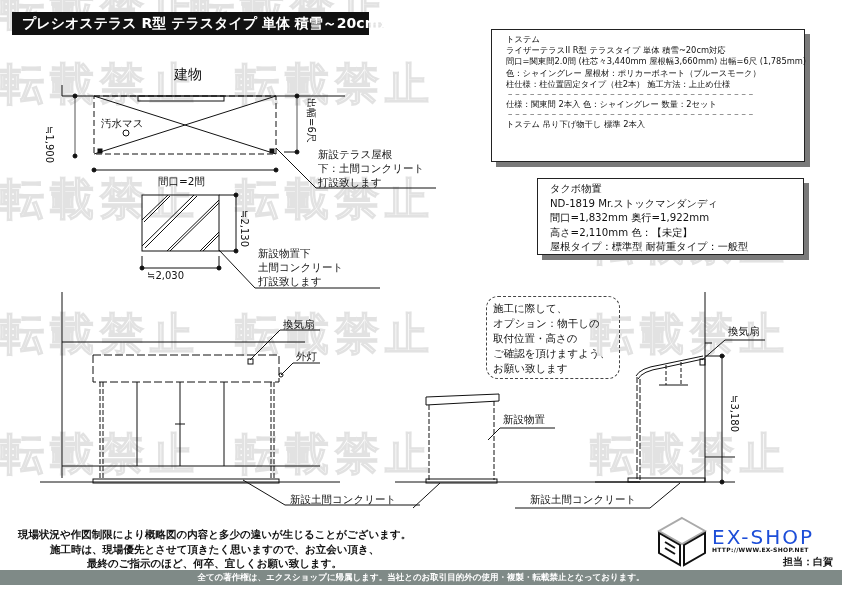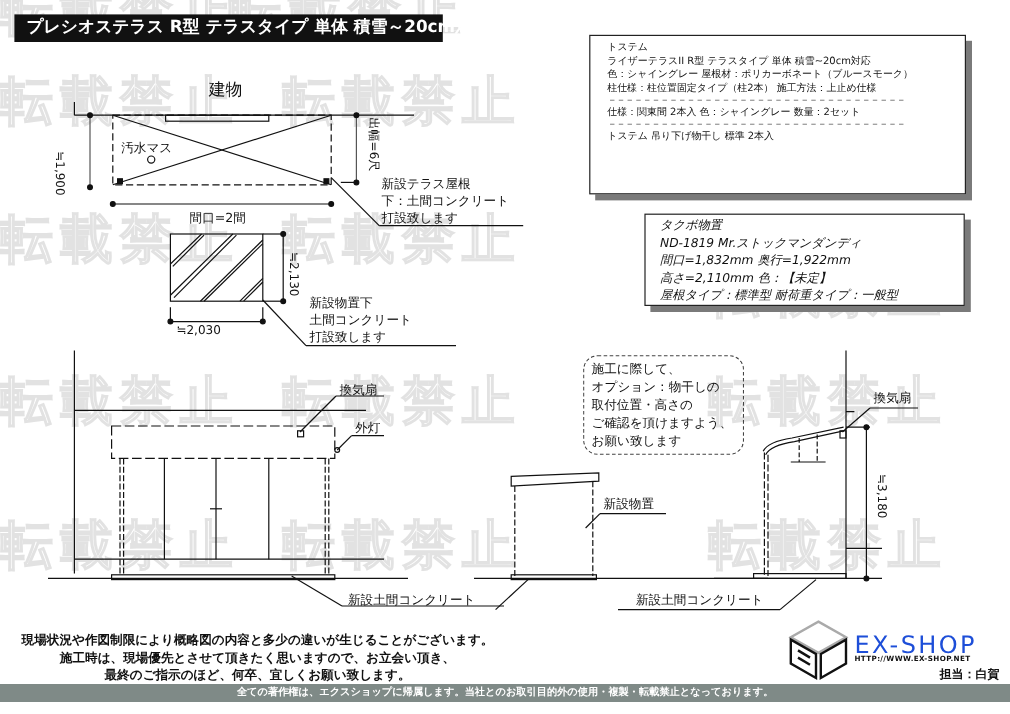--- a/index.html
+++ b/index.html
@@ -6,21 +6,21 @@
   body { width:842px; height:595px; position:relative; overflow:hidden; font-family:"DejaVu Sans", sans-serif; color:#111; }
   .abs { position:absolute; }
   .wm { position:absolute; font-family:"DejaVu Sans", sans-serif; font-weight:bold; font-size:44px; color:transparent; letter-spacing:6px;
         -webkit-text-stroke:1px #e2e2e2; white-space:nowrap; }
   .title-bar { left:12px; top:12px; width:357px; height:23px; background:#111; color:#fff; font-size:14px; font-weight:bold;
                line-height:23px; padding-left:10px; box-sizing:border-box; white-space:nowrap; }
   .spec-box { left:491px; top:29px; width:314px; height:133px; background:#fff; border:1.5px solid #222; box-shadow:5px 5px 0 #7a7a7a; box-sizing:border-box; padding:4px 0 0 14px; font-size:8.3px; line-height:11.2px; }
   .spec-box .line { white-space:nowrap; }
   .spec-box .dash { color:#333; letter-spacing:-1px; white-space:nowrap; overflow:hidden; width:248px; height:9px; line-height:8px; }
   .storage-box { left:537px; top:178px; width:267px; height:77px; background:#fff; border:1.5px solid #222; box-shadow:5px 5px 0 #7a7a7a; box-sizing:border-box; padding:3px 0 0 12px; font-size:10.2px; line-height:14.5px; }
-  .storage-box .line { white-space:nowrap;font-style:italic; }
+  .storage-box .line { white-space:nowrap; }
   .note-bubble { left:486px; top:296px; width:134px; height:83px; border:1.5px dashed #444; border-radius:12px; box-sizing:border-box; padding:4px 0 0 6px; font-size:10.5px; line-height:15px; background:transparent; }
   .note-bubble .line { white-space:nowrap; }
   .label { font-size:10.5px; white-space:nowrap; }
   .footer-notes { left:18px; top:527px; font-size:10.5px; font-weight:bold; line-height:14.5px;text-align:center; }
   .footer-notes .line { white-space:nowrap; }
   .copyright-bar { left:0; top:570px; width:842px; height:15px; background:#7f8a87; color:#fff; font-size:8.5px; font-weight:bold; text-align:center; line-height:15px; }
   .logo-text { left:712px; top:525px; font-family:"DejaVu Sans", sans-serif; font-size:20px; letter-spacing:2px; color:#1d4ed8; }
   .logo-url { left:712px; top:546px; font-size:6px; font-weight:bold; letter-spacing:0.3px; }
   .logo-staff { left:783px; top:555px; font-size:10px; font-weight:bold; }
 </style>
@@ -181,20 +181,21 @@
   <div class="line">施工に際して、</div>
   <div class="line">オプション：物干しの</div>
   <div class="line">取付位置・高さの</div>
   <div class="line">ご確認を頂けますよう、</div>
   <div class="line">お願い致します</div>
 </div>
 
 <div class="abs spec-box">
   <div class="line">トステム</div>
   <div class="line">ライザーテラスII R型 テラスタイプ 単体 積雪~20cm対応</div>
+  <div class="line">間口=関東間2.0間 (柱芯々3,440mm  屋根幅3,660mm)   出幅=6尺 (1,785mm)</div>
   <div class="line">色：シャイングレー  屋根材：ポリカーボネート（ブルースモーク）</div>
   <div class="line">柱仕様：柱位置固定タイプ（柱2本）  施工方法：上止め仕様</div>
   <div class="dash">－－－－－－－－－－－－－－－－－－－－－－－－－－－－－－－－－－</div>
   <div class="line">仕様：関東間 2本入  色：シャイングレー   数量：2セット</div>
   <div class="dash">－－－－－－－－－－－－－－－－－－－－－－－－－－－－－－－－－－</div>
   <div class="line">トステム  吊り下げ物干し 標準 2本入</div>
 </div>
 
 <div class="abs storage-box">
   <div class="line">タクボ物置</div>

